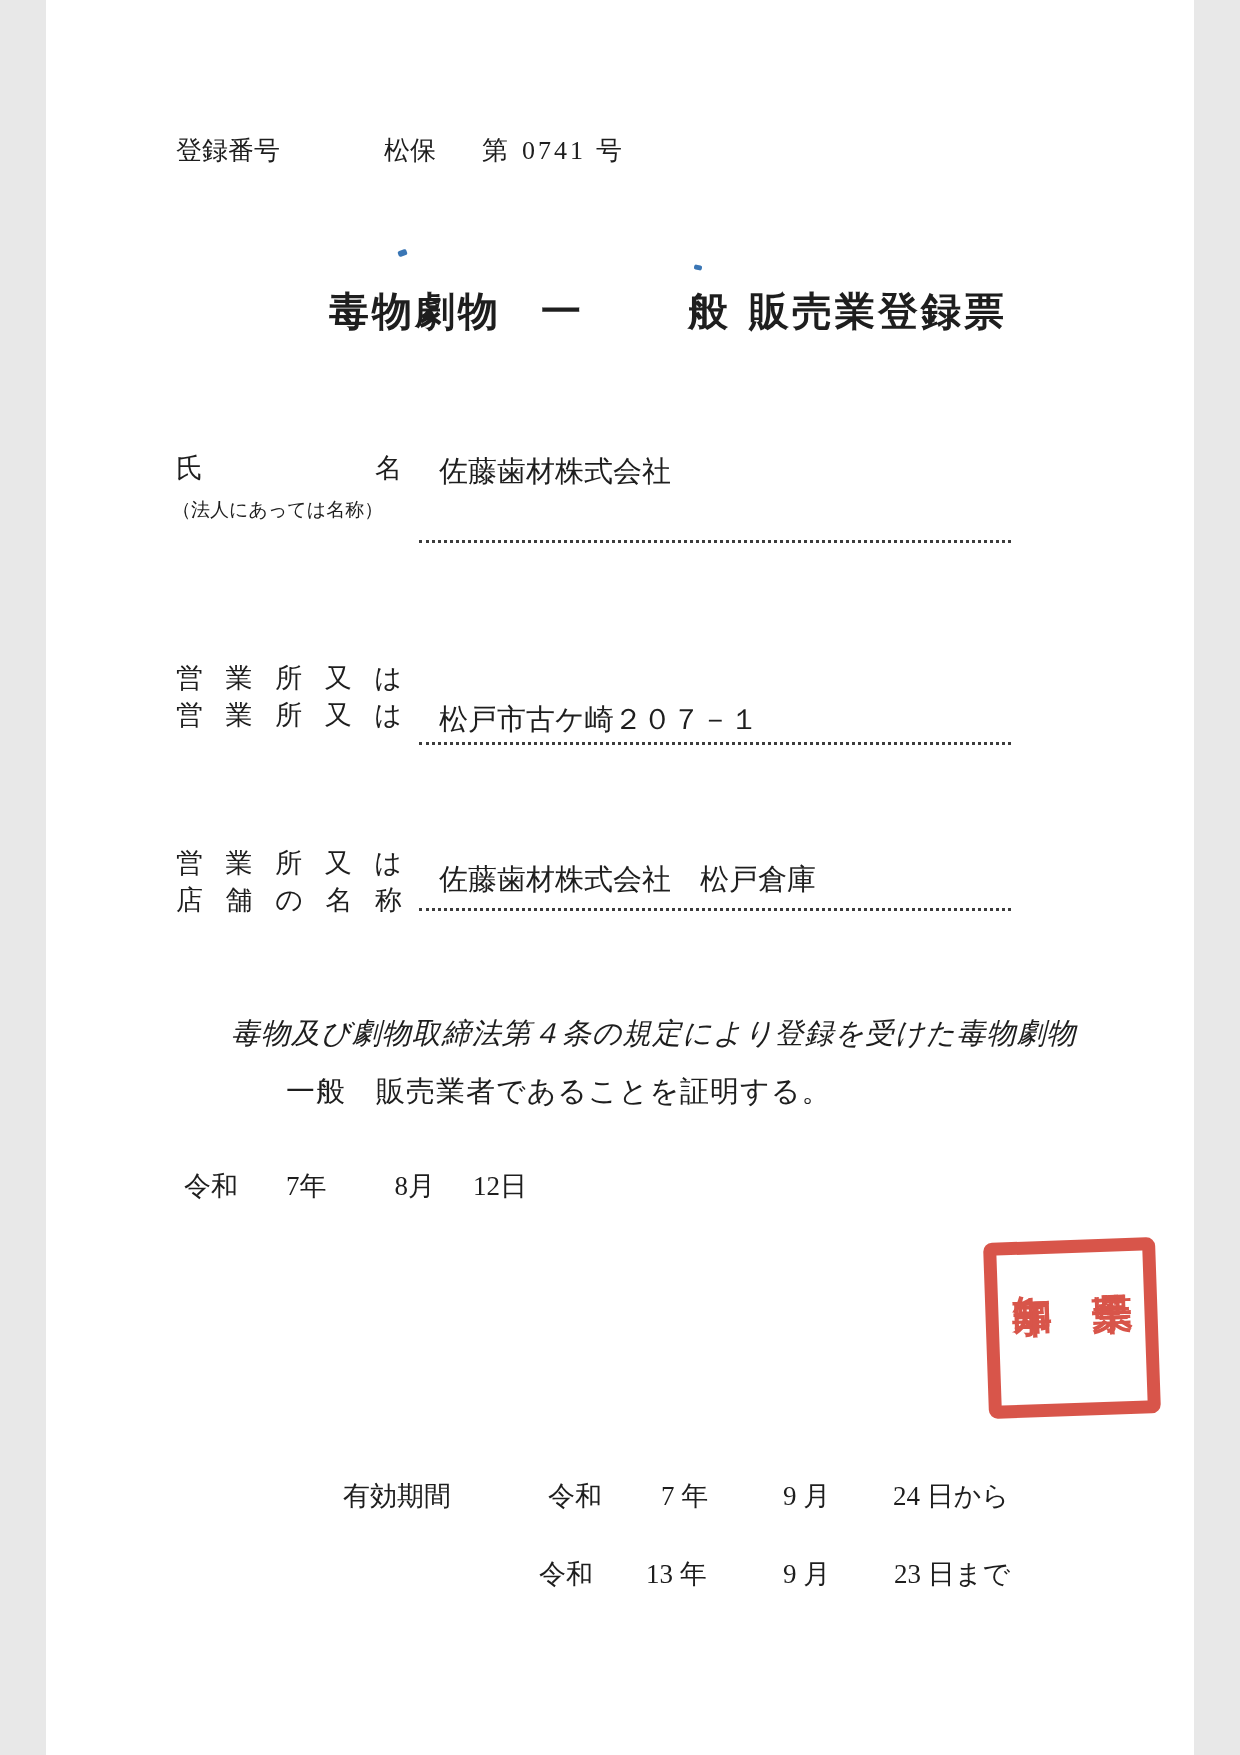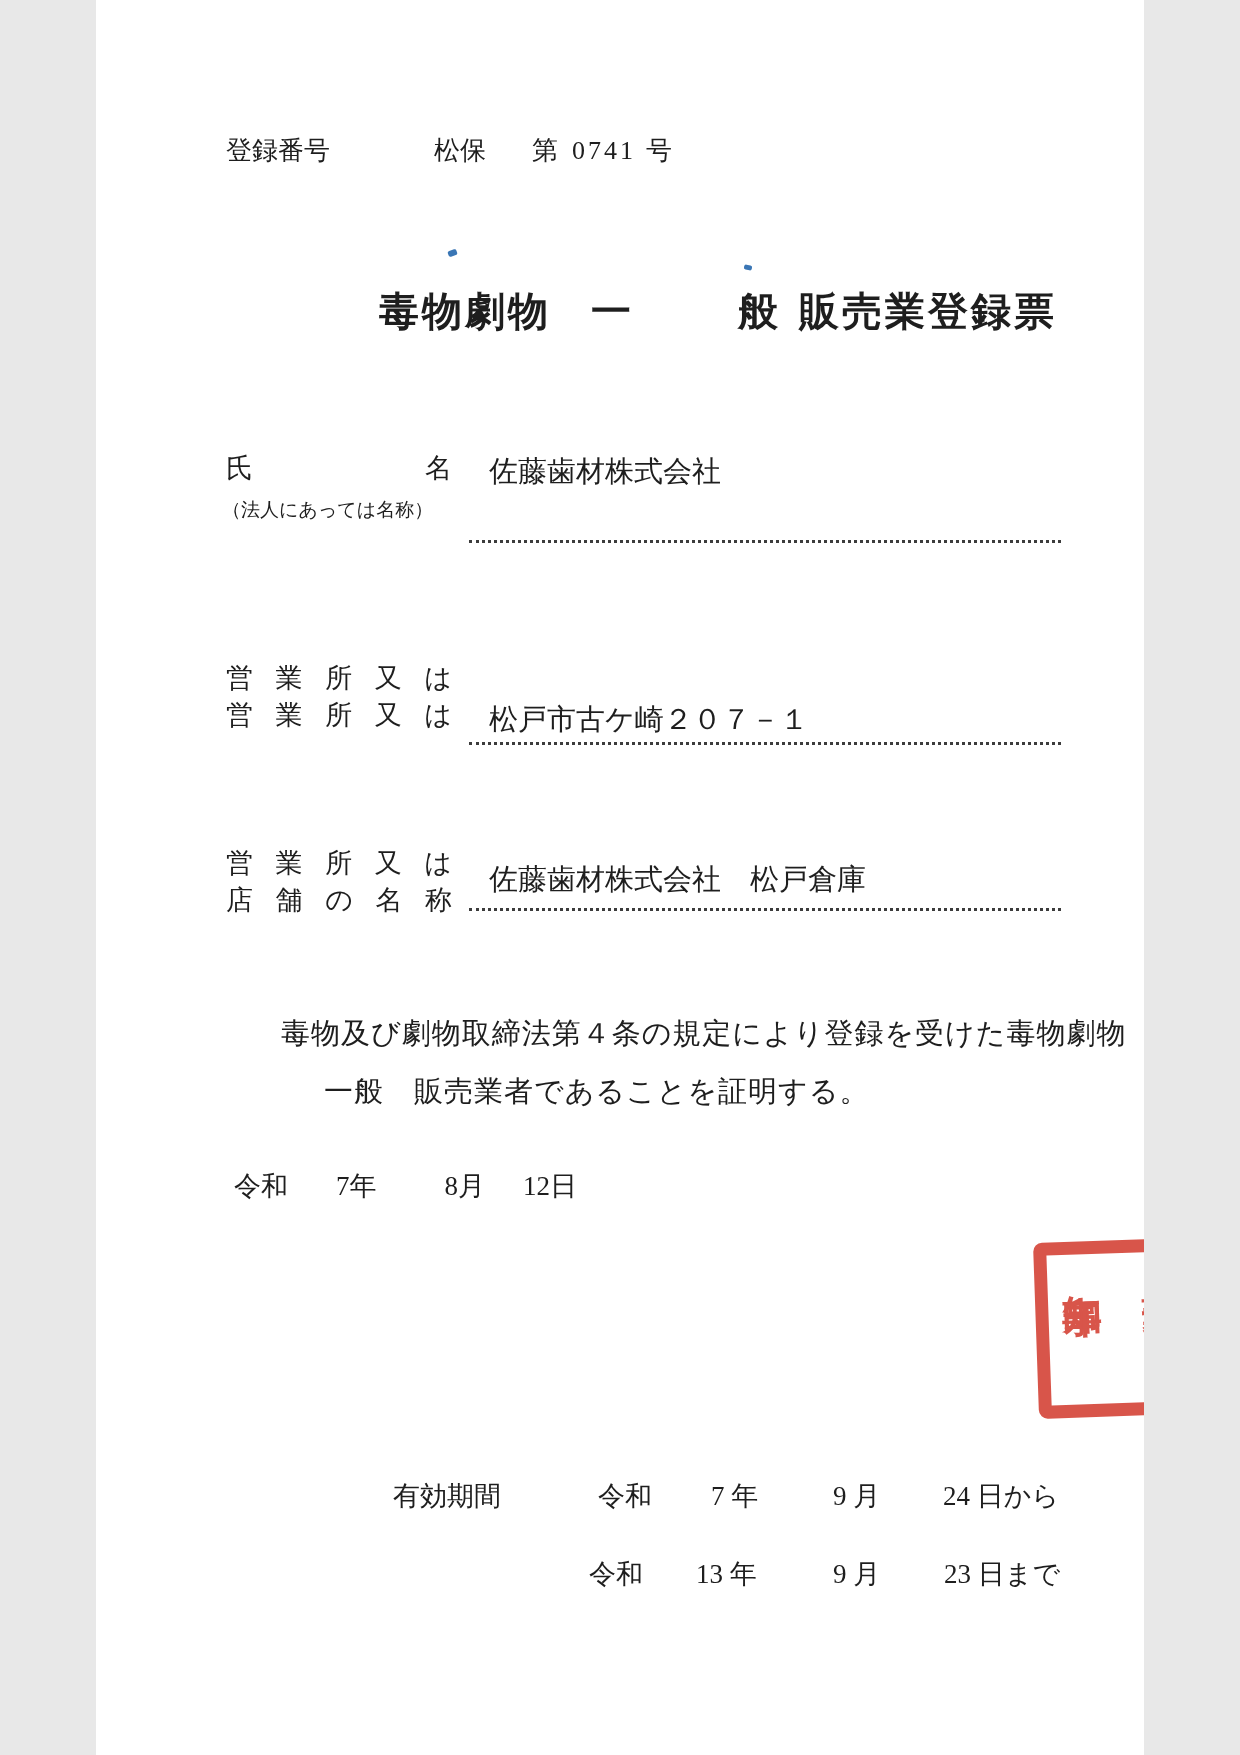--- a/index.html
+++ b/index.html
@@ -1,18 +1,18 @@
 <!DOCTYPE html>
 <html><head>
 <meta charset="utf-8">
 <style>
   html,body { margin:0; padding:0; background:#e8e8e8; }
   .page {
     position:relative;
-    width:1048px; height:1755px;
+    width:1148px; height:1755px;
     margin:0 auto;
     background:#ffffff;
     color:#1e1e1e;
     font-family:"Liberation Serif","DejaVu Serif",serif;
     overflow:hidden;
   }
   
   .regline { position:absolute; left:130px; top:133px; font-size:26px; white-space:nowrap; }
   .reg-office { margin-left:104px; }
   .reg-prefix { margin-left:46px; }
@@ -45,22 +45,22 @@
   .lbl-addr2      { top:697px; }
   .val-addr       { top:700px; }
   .dot2           { top:742px; }
 
   .lbl-shop1      { top:845px; }
   .lbl-shop2      { top:882px; }
   .val-shop       { top:860px; }
   .dot3           { top:908px; }
 
   
-  .body1 { position:absolute; left:185px; top:1014px; font-size:29px; letter-spacing:1px; white-space:nowrap; }
-  .body2 { position:absolute; left:228px; top:1072px; font-size:29px; letter-spacing:1px; white-space:nowrap; }
+  .body1 { position:absolute; left:185px; top:1014px; font-size:29px; letter-spacing:1px; white-space:nowrap;font-style:italic; }
+  .body2 { position:absolute; left:240px; top:1072px; font-size:29px; letter-spacing:1px; white-space:nowrap; }
 
   
   .issue-date { position:absolute; left:138px; top:1168px; font-size:27px; white-space:nowrap; }
   .idate-year  { margin-left:48px; }
   .idate-month { margin-left:68px; }
   .idate-day   { margin-left:38px; }
 
   
   .signature { position:absolute; left:458px; top:1292px; font-size:38px; letter-spacing:2px; white-space:nowrap; }
   .sig-name { margin-left:34px; }

